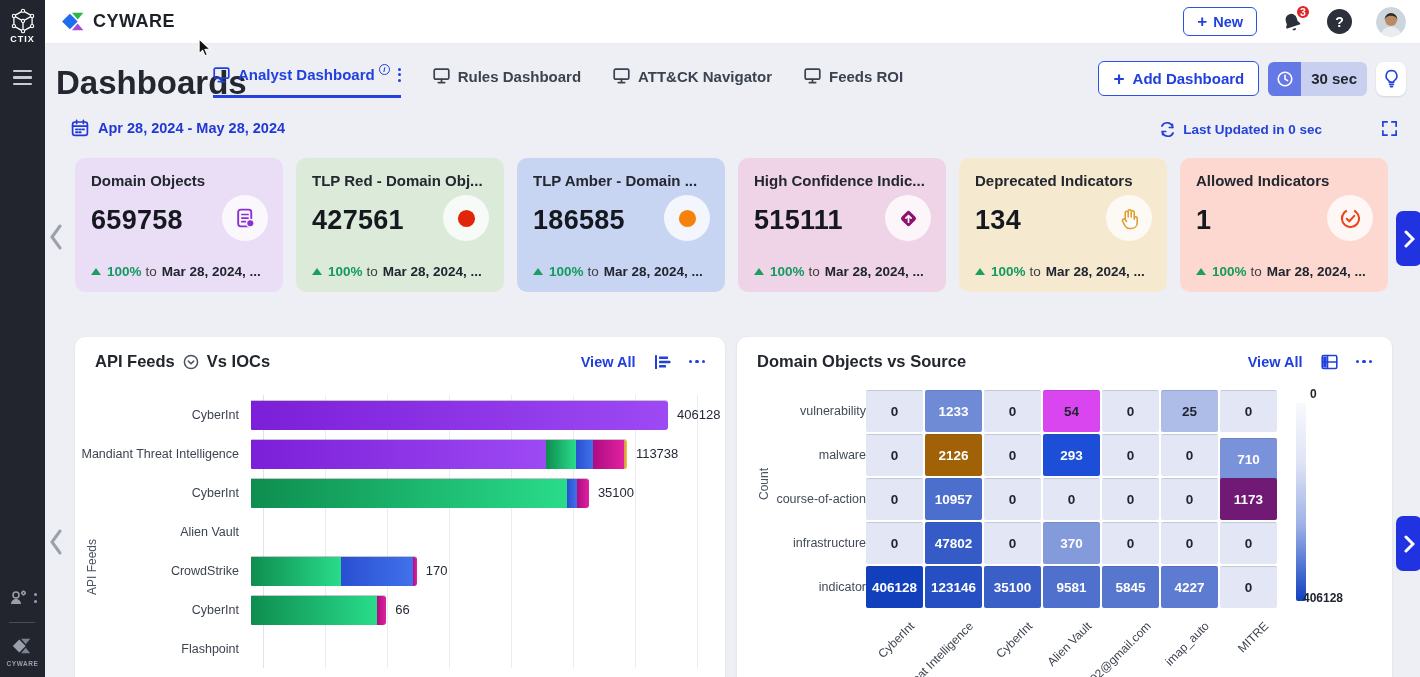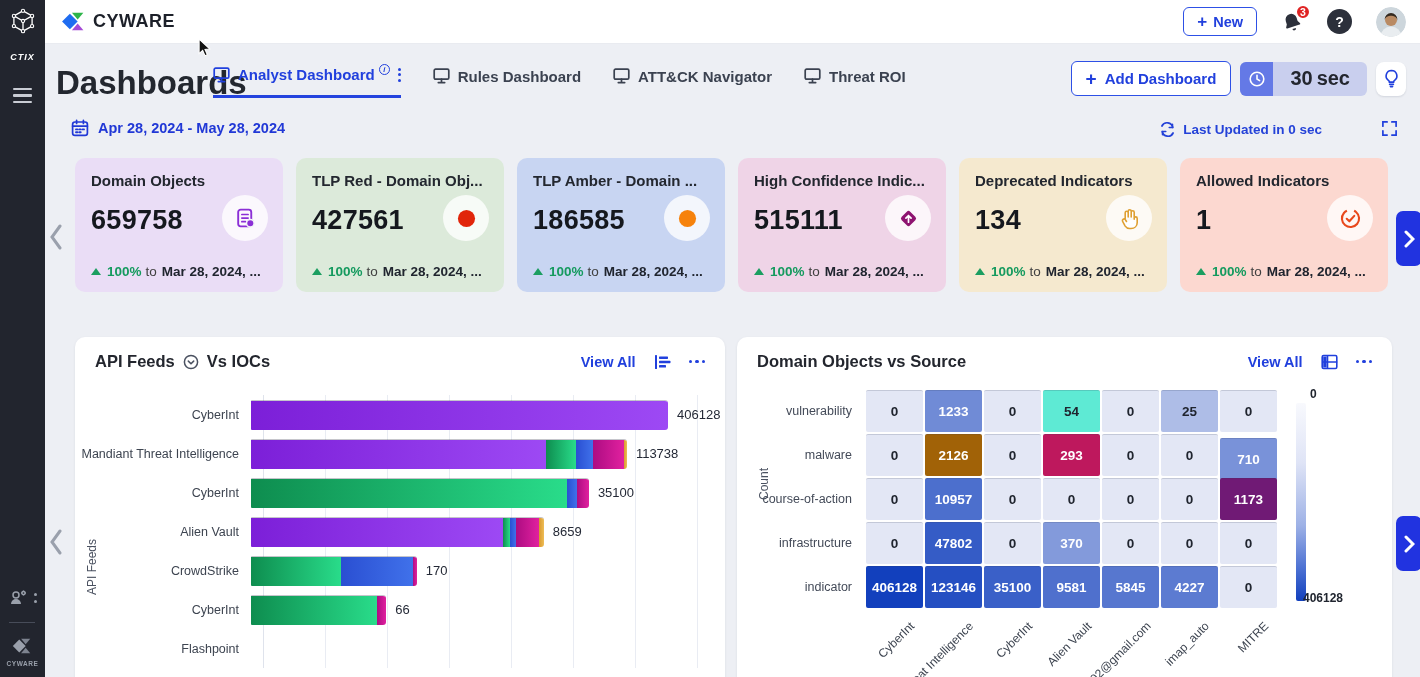--- a/index.html
+++ b/index.html
@@ -2,21 +2,21 @@
 <html><head>
 <meta charset="utf-8">
 <style>
   * { margin:0; padding:0; box-sizing:border-box; }
   html,body { width:1420px; height:677px; overflow:hidden; }
   body { font-family:"Liberation Sans", sans-serif; background:#edeff4; position:relative; color:#262b35; }
 
   
   .app-sidebar { position:absolute; left:0; top:0; width:45px; height:677px; background:#22252e; z-index:30; display:flex; flex-direction:column; align-items:center; }
   .ctix-block { margin-top:8px; text-align:center; }
-  .ctix-label { display:block; color:#fff; font-size:9px; font-weight:700; letter-spacing:1px; margin-top:18px;font-style:italic; }
+  .ctix-label { display:block; color:#fff; font-size:9px; font-weight:700; letter-spacing:1px; margin-top:0; }
   .hamburger { margin-top:26px; display:flex; flex-direction:column; gap:4px; cursor:pointer; }
   .hamburger span { display:block; width:19px; height:2.4px; background:#c9ccd4; border-radius:1px; }
   .sidebar-bottom { margin-top:auto; margin-bottom:10px; display:flex; flex-direction:column; align-items:center; }
   .sb-divider { width:26px; height:0; border-top:1px solid #474c59; margin:14px 0 12px; }
   .cyware-mini-label { color:#9aa0ab; font-size:6.5px; font-weight:700; letter-spacing:.6px; margin-top:3px; }
   .user-row { display:flex; align-items:center; gap:6px; }
   .vdots2 { display:flex; flex-direction:column; gap:4px; }
   .vdots2 i { width:3px; height:3px; border-radius:50%; background:#9aa0ab; }
 
   
@@ -37,21 +37,21 @@
   .tab.active { color:#2140dd; border-bottom:3px solid #2443de; }
   .tab .sup-info { width:11px; height:11px; border:1px solid currentColor; border-radius:50%; font-size:7.5px; display:flex; align-items:center; justify-content:center; align-self:flex-start; margin:-2px 0 0 -4px; font-style:italic; font-weight:700; }
   .vdots3 { display:flex; flex-direction:column; gap:2.5px; cursor:pointer; }
   .vdots3 i { width:3px; height:3px; border-radius:50%; background:currentColor; }
   .hdots3 { display:flex; gap:3px; cursor:pointer; }
   .hdots3 i { width:3.5px; height:3.5px; border-radius:50%; background:currentColor; }
   .header-right { position:absolute; right:14px; top:61px; display:flex; align-items:center; gap:9px; }
   .add-dash-btn { display:flex; align-items:center; gap:8px; border:1.6px solid #2d50e6; color:#2140dd; border-radius:6px; padding:7px 14px; font-size:15px; font-weight:700; background:#fff; cursor:pointer; white-space:nowrap; }
   .timer { display:flex; align-items:stretch; background:#c9cfee; border-radius:6px; overflow:hidden; height:34px; cursor:pointer; }
   .timer-ico { width:33px; background:#6479e6; display:flex; align-items:center; justify-content:center; }
-  .timer-txt { display:flex; align-items:center; padding:0 17px; color:#23262e; font-size:20px; font-weight:600; gap:4px; }
+  .timer-txt { display:flex; align-items:center; padding:0 10px; color:#23262e; font-size:15px; font-weight:600; gap:4px; }
   .bulb-btn { width:30px; height:34px; background:#fff; border-radius:8px; display:flex; align-items:center; justify-content:center; cursor:pointer; box-shadow:0 1px 2px rgba(20,30,60,.12); }
 
   
   .daterange { position:absolute; left:71px; top:119px; display:flex; align-items:center; gap:9px; color:#2138d6; font-size:14.5px; font-weight:700; cursor:pointer; }
   .updated { position:absolute; right:98px; top:121px; display:flex; align-items:center; gap:7px; color:#2442d8; font-size:13.5px; font-weight:600; }
   .fullscreen-btn { position:absolute; right:22px; top:120px; cursor:pointer; }
 
   
   .cards { position:absolute; left:75px; top:158px; display:flex; gap:13px; }
   .stat-card { width:208px; height:134px; border-radius:10px; padding:14px 16px; position:relative; }
@@ -85,21 +85,21 @@
   .bar-stack { display:flex; height:30px; border-radius:1px 3px 3px 1px; overflow:hidden; box-shadow:0 -1.5px 0 rgba(40,40,60,.35) inset; }
   .bar-stack { box-shadow:none; border-top:1.5px solid rgba(45,45,70,.28); }
   .bar-seg { height:100%; }
   .bar-value { position:absolute; top:0; line-height:30px; font-size:13px; color:#242936; }
   .y-axis-label { position:absolute; font-size:12px; color:#4a5160; transform:rotate(-90deg); transform-origin:left top; white-space:nowrap; }
 
   
   #hm-panel { left:737px; width:655px; height:400px; }
   #hm-rows { position:absolute; left:0; top:52px; }
   .hm-row { display:flex; align-items:center; height:44px; }
-  .hm-label { width:129px; padding-right:14px; text-align:right; font-size:12.5px; color:#434a58; white-space:nowrap; }
+  .hm-label { width:129px; text-align:right; font-size:12.5px; color:#434a58; white-space:nowrap; }
   .hm-cell { width:57px; height:42px; margin-right:2px; border-radius:2px; display:flex; align-items:center; justify-content:center; font-size:13.5px; font-weight:600; border-top:1.5px solid rgba(50,60,90,.18); }
   #hm-cols { position:absolute; left:0; top:0; width:655px; height:400px; pointer-events:none; }
   .hm-col-label { position:absolute; top:282px; font-size:12px; color:#3d4450; white-space:nowrap; transform:rotate(-45deg); transform-origin:top right; }
   .colorbar { position:absolute; left:559px; top:66px; width:10px; height:198px; border-radius:2px;
     background:linear-gradient(180deg,#f8f9fd 0%,#dfe4f6 30%,#9db1e6 62%,#4a6fd2 84%,#1240bd 100%); }
   .cb-min { position:absolute; left:573px; top:50px; font-size:12px; font-weight:600; color:#20252f; }
   .cb-max { position:absolute; left:566px; top:254px; font-size:12px; font-weight:600; color:#20252f; }
 
   .cursor { position:absolute; left:197px; top:38px; z-index:99; pointer-events:none; }
   svg { display:block; }
@@ -240,21 +240,21 @@
     </span>
     <span>ATT&amp;CK Navigator</span>
   </div>
   <div class="tab">
     <span>
       <svg width="17" height="16" viewBox="0 0 17 16" fill="none" stroke="currentColor" stroke-width="1.7" stroke-linecap="round">
         <rect x="1.2" y="1.2" width="14.6" height="10" rx="1.4"></rect>
           <path d="M8.5 11.2v2.6M5.3 14.6h6.4"></path>
       </svg>
     </span>
-    <span>Threat ROI</span>
+    <span>Feeds ROI</span>
   </div>
 </div>
 
 <div class="header-right">
   <button class="add-dash-btn">
     <span style="font-size:19px;font-weight:600;line-height:1;">+</span>
     <span>Add Dashboard</span>
   </button>
   <div class="timer">
     <div class="timer-ico">
@@ -488,30 +488,20 @@
           <div class="bar-stack" style="width: 337.9px;">
             <span class="bar-seg" style="width: 93.5%; background: linear-gradient(90deg, rgb(14, 141, 79), rgb(41, 220, 138));"></span>
             <span class="bar-seg" style="width: 3%; background: linear-gradient(90deg, rgb(42, 79, 210), rgb(64, 113, 234));"></span>
             <span class="bar-seg" style="width: 3.5%; background: linear-gradient(90deg, rgb(173, 12, 130), rgb(225, 33, 159));"></span>
           </div>
           <span class="bar-value" style="left: 346.9px;">35100</span>
         </div>
       </div>
       <div class="bar-row">
         <div class="bar-label">Alien Vault</div>
-        <div class="bar-track">
-          <div class="bar-stack" style="width: 292.7px;">
-            <span class="bar-seg" style="width: 86%; background: linear-gradient(90deg, rgb(124, 31, 216), rgb(157, 73, 244));"></span>
-            <span class="bar-seg" style="width: 2.5%; background: linear-gradient(90deg, rgb(14, 141, 79), rgb(41, 220, 138));"></span>
-            <span class="bar-seg" style="width: 2%; background: linear-gradient(90deg, rgb(42, 79, 210), rgb(64, 113, 234));"></span>
-            <span class="bar-seg" style="width: 8%; background: linear-gradient(90deg, rgb(173, 12, 130), rgb(225, 33, 159));"></span>
-            <span class="bar-seg" style="width: 1.5%; background: linear-gradient(90deg, rgb(217, 153, 44), rgb(238, 189, 87));"></span>
-          </div>
-          <span class="bar-value" style="left: 301.7px;">8659</span>
-        </div>
       </div>
       <div class="bar-row">
         <div class="bar-label">CrowdStrike</div>
         <div class="bar-track">
           <div class="bar-stack" style="width: 165.8px;">
             <span class="bar-seg" style="width: 54%; background: linear-gradient(90deg, rgb(14, 141, 79), rgb(41, 220, 138));"></span>
             <span class="bar-seg" style="width: 44%; background: linear-gradient(90deg, rgb(42, 79, 210), rgb(64, 113, 234));"></span>
             <span class="bar-seg" style="width: 2%; background: linear-gradient(90deg, rgb(173, 12, 130), rgb(225, 33, 159));"></span>
           </div>
           <span class="bar-value" style="left: 174.8px;">170</span>
@@ -554,31 +544,31 @@
           <i></i>
         </span>
     </div>
   </div>
   <div id="hm-rows">
       <div class="hm-row">
         <div class="hm-label">vulnerability</div>
         <div class="hm-cell" style="background: rgb(227, 231, 245); color: rgb(32, 37, 47);">0</div>
         <div class="hm-cell" style="background: rgb(112, 139, 214); color: rgb(255, 255, 255);">1233</div>
         <div class="hm-cell" style="background: rgb(227, 231, 245); color: rgb(32, 37, 47);">0</div>
-        <div class="hm-cell" style="background: #5eead4; color: rgb(32, 37, 47);">54</div>
+        <div class="hm-cell" style="background: #d946ef; color: rgb(32, 37, 47);">54</div>
         <div class="hm-cell" style="background: rgb(227, 231, 245); color: rgb(32, 37, 47);">0</div>
         <div class="hm-cell" style="background: rgb(174, 189, 231); color: rgb(32, 37, 47);">25</div>
         <div class="hm-cell" style="background: rgb(227, 231, 245); color: rgb(32, 37, 47);">0</div>
       </div>
       <div class="hm-row">
         <div class="hm-label">malware</div>
         <div class="hm-cell" style="background: rgb(227, 231, 245); color: rgb(32, 37, 47);">0</div>
         <div class="hm-cell" style="background: #a16207; color: rgb(255, 255, 255);">2126</div>
         <div class="hm-cell" style="background: rgb(227, 231, 245); color: rgb(32, 37, 47);">0</div>
-        <div class="hm-cell" style="background: #be185d; color: rgb(255, 255, 255);">293</div>
+        <div class="hm-cell" style="background: #1d4ed8; color: rgb(255, 255, 255);">293</div>
         <div class="hm-cell" style="background: rgb(227, 231, 245); color: rgb(32, 37, 47);">0</div>
         <div class="hm-cell" style="background: rgb(227, 231, 245); color: rgb(32, 37, 47);">0</div>
         <div class="hm-cell" style="background: rgb(121, 146, 217); color: rgb(255, 255, 255); margin-top: 8px;">710</div>
       </div>
       <div class="hm-row">
         <div class="hm-label">course-of-action</div>
         <div class="hm-cell" style="background: rgb(227, 231, 245); color: rgb(32, 37, 47);">0</div>
         <div class="hm-cell" style="background: rgb(76, 111, 205); color: rgb(255, 255, 255);">10957</div>
         <div class="hm-cell" style="background: rgb(227, 231, 245); color: rgb(32, 37, 47);">0</div>
         <div class="hm-cell" style="background: rgb(227, 231, 245); color: rgb(32, 37, 47);">0</div>

